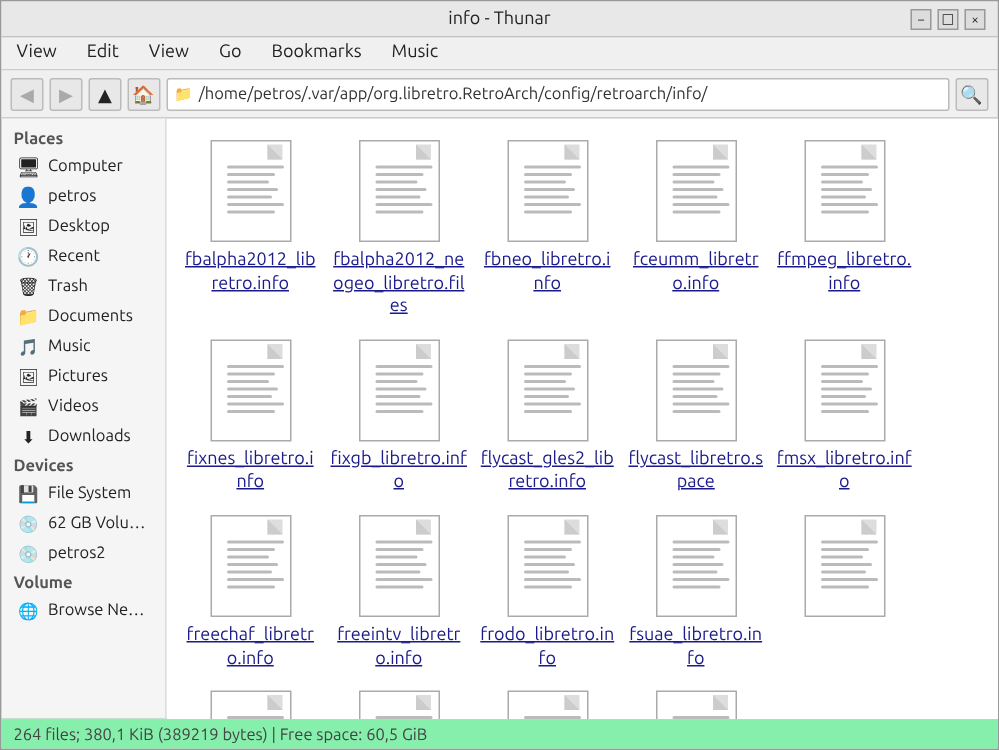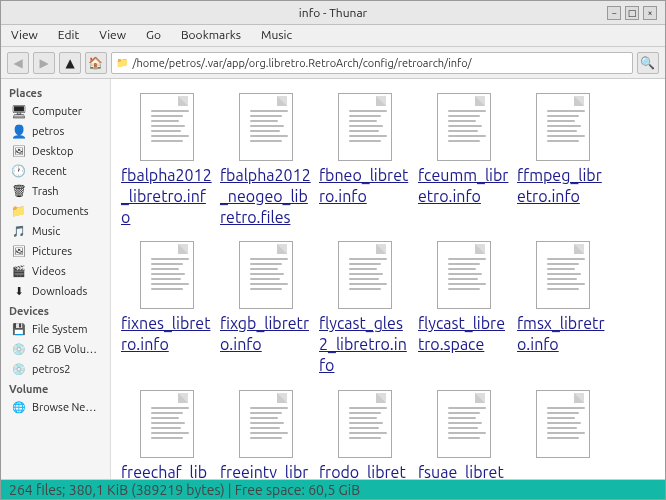--- a/index.html
+++ b/index.html
@@ -31,23 +31,23 @@
     .sidebar-icon { width: 16px; height: 16px; display: flex; align-items: center; justify-content: center; flex-shrink: 0; }
     .sidebar-label { font-size: 11px; color: #222; white-space: nowrap; overflow: hidden; text-overflow: ellipsis; }
 
     .file-area { flex: 1; background: white; overflow-y: auto; padding: 8px; display: flex; flex-wrap: wrap; align-content: flex-start; gap: 4px; }
 
     .file-item { width: 95px; display: flex; flex-direction: column; align-items: center; padding: 4px 2px; border-radius: 3px; cursor: pointer; }
     .file-icon { width: 64px; height: 72px; position: relative; margin-bottom: 2px; }
     .file-icon-paper { width: 54px; height: 68px; background: white; border: 1px solid #aaa; position: absolute; left: 5px; top: 2px; }
     .file-icon-lines { position: absolute; left: 10px; top: 16px; display: flex; flex-direction: column; gap: 3px; }
     .file-line { height: 2px; background: #bbb; border-radius: 1px; }
-    .file-name { font-size: 16px; line-height: 1.3; word-break: break-all; color: #1a1a8c; text-decoration: underline; }
-
-    .statusbar { background: #14b8a6; border-top: 1px solid #ccc; padding: 2px 8px; font-size: 14px; color: #444; height: 20px; display: flex; align-items: center; }
+    .file-name { font-size: 12px; text-align: center; line-height: 1.3; word-break: break-all; color: #1a1a8c; text-decoration: underline; }
+
+    .statusbar { background: #86efac; border-top: 1px solid #ccc; padding: 2px 8px; font-size: 11px; color: #444; height: 20px; display: flex; align-items: center; }
 
     
     .icon-computer::before { content: '🖥'; font-size: 13px; }
     .icon-user::before { content: '👤'; font-size: 13px; }
     .icon-desktop::before { content: '🖼'; font-size: 11px; }
     .icon-recent::before { content: '🕐'; font-size: 12px; }
     .icon-trash::before { content: '🗑'; font-size: 12px; }
     .icon-folder::before { content: '📁'; font-size: 12px; }
     .icon-music::before { content: '🎵'; font-size: 11px; }
     .icon-pictures::before { content: '🖼'; font-size: 11px; }

